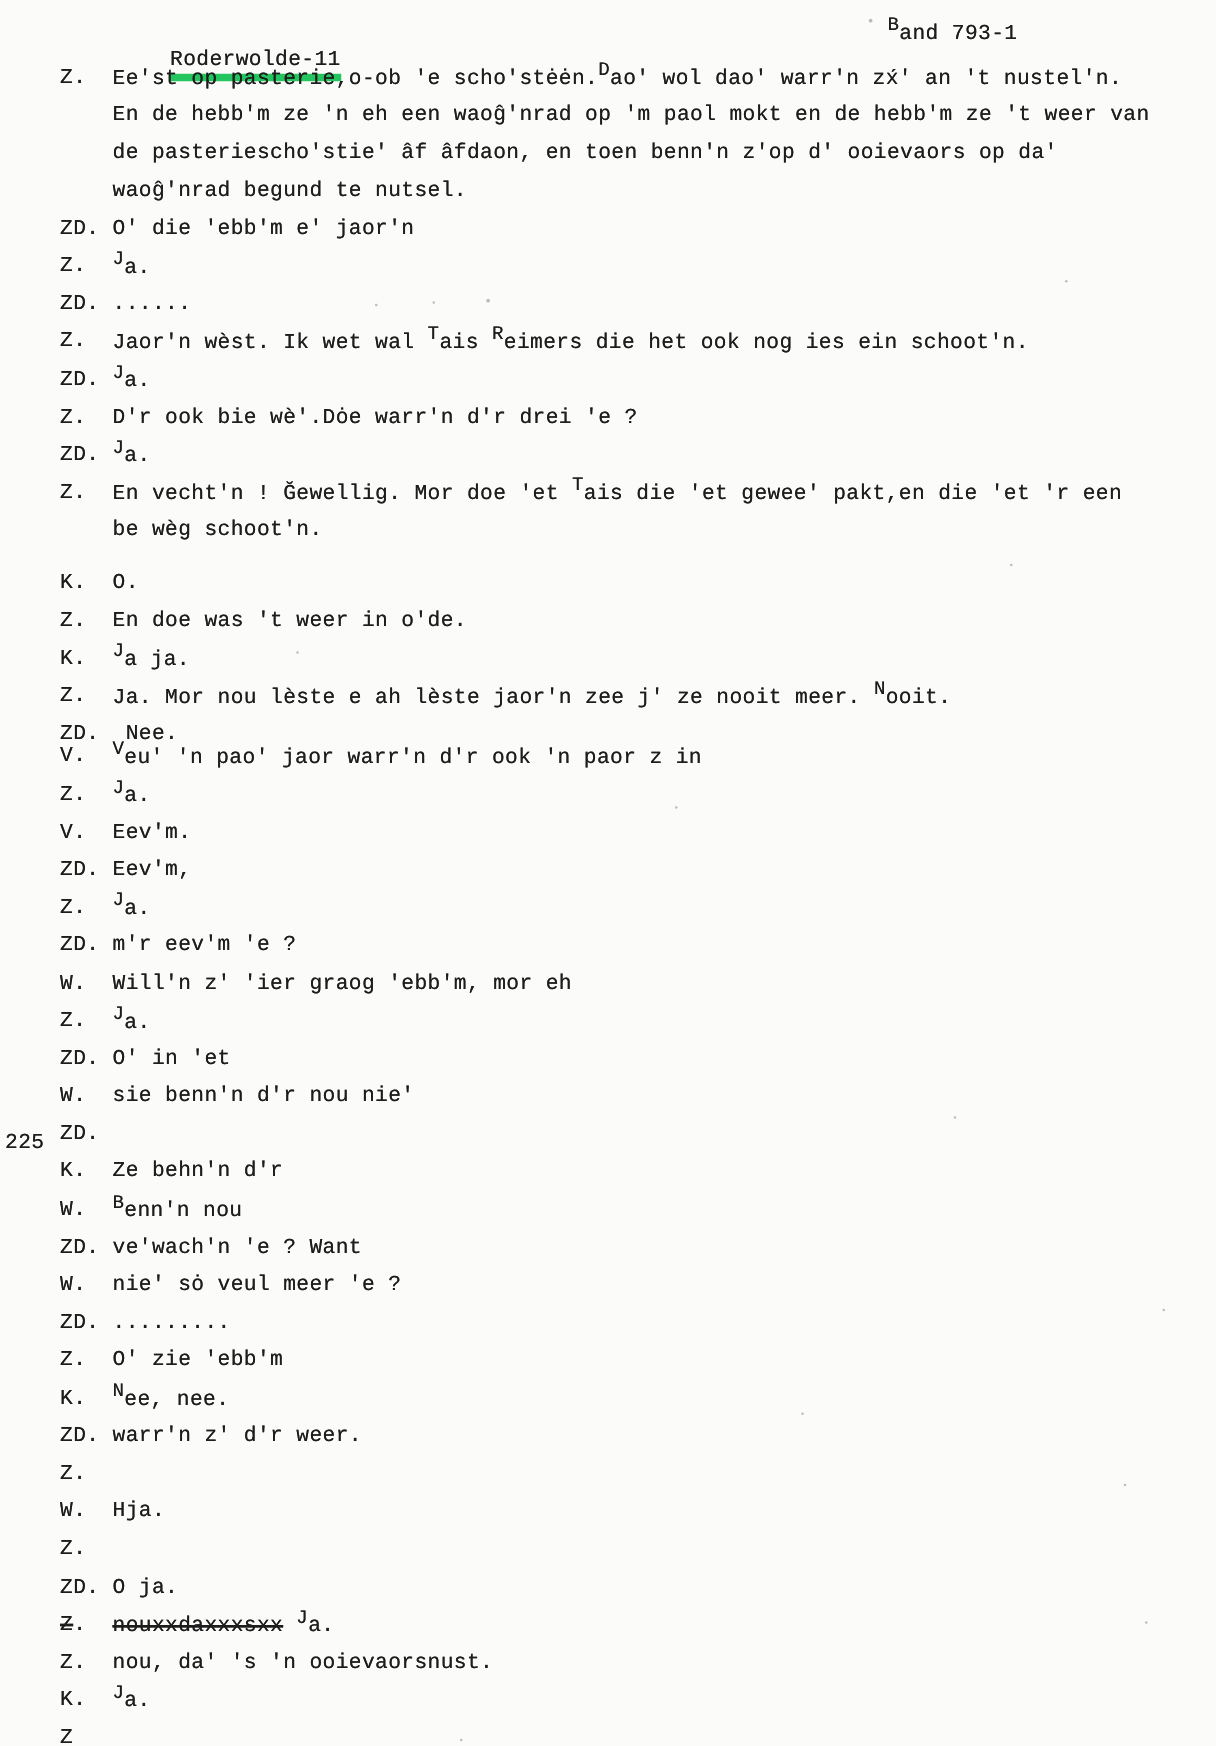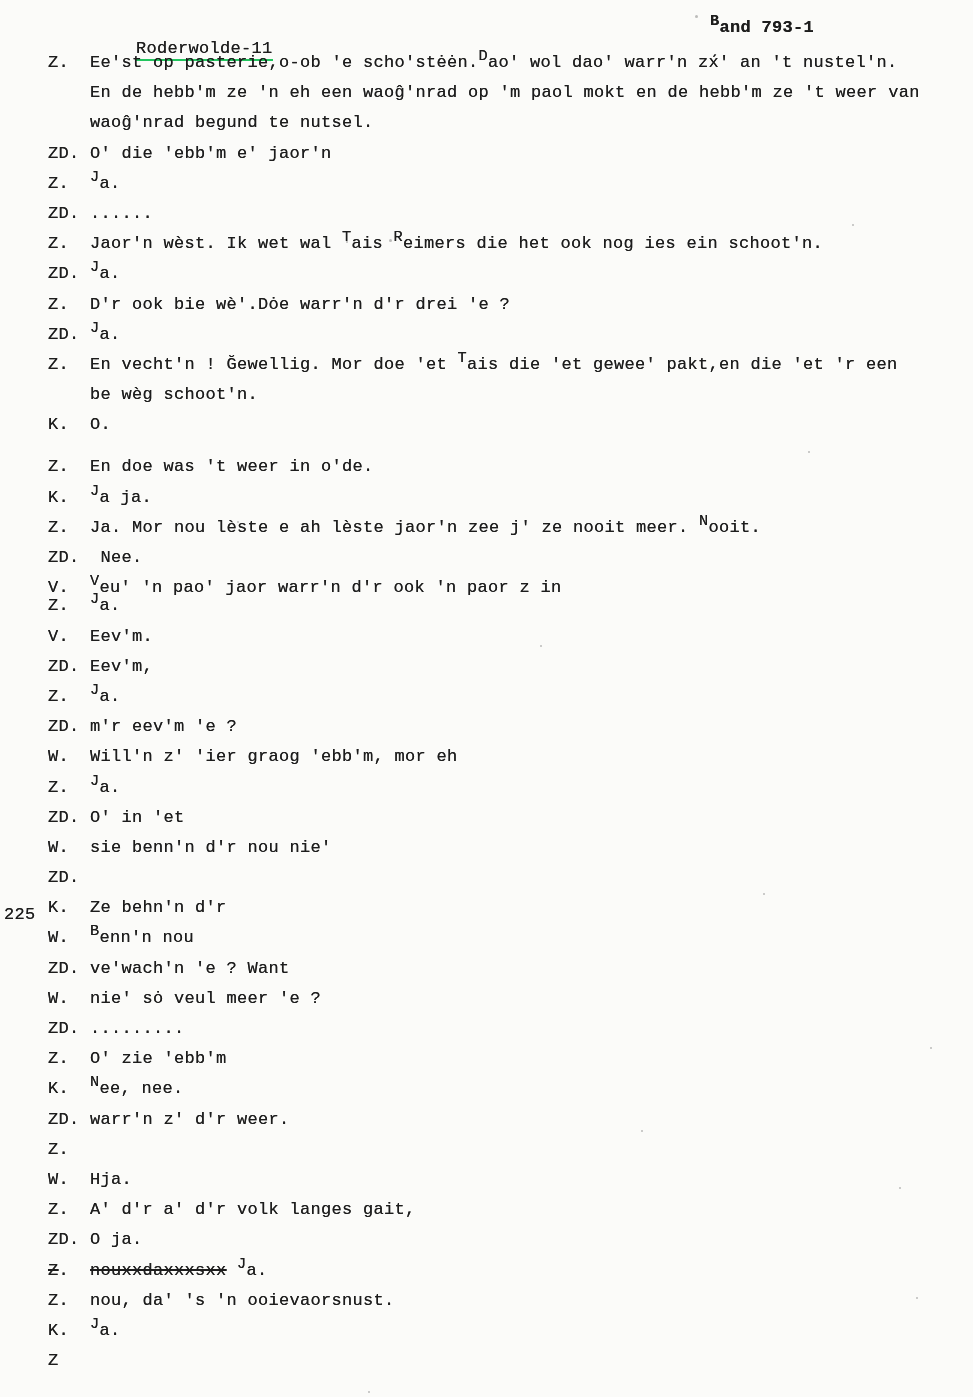--- a/index.html
+++ b/index.html
@@ -8,22 +8,22 @@
     width:973px;height:1397px;
     background:#fbfbf9;
     overflow:hidden;
     font-family:"Liberation Mono","DejaVu Sans Mono",monospace;
     font-size:17px;
     color:#1d1d1d;
     letter-spacing:0.3px;
     text-shadow:0 0 0.5px rgba(25,25,25,0.85);
   }
   .hdr-left{position:absolute;left:94px;top:20px;white-space:pre;}
-  .hdr-left .u{border-bottom:2px solid #22c55e;padding-bottom:1px;}
-  .hdr-right{position:absolute;left:710px;top:18px;white-space:pre;font-weight:bold;}
+  .hdr-left .u{border-bottom:6px solid #22c55e;padding-bottom:1px;}
+  .hdr-right{position:absolute;left:710px;top:18px;white-space:pre;}
   .margin-num{position:absolute;left:4px;top:905px;white-space:pre;}
   .lines{position:absolute;left:48px;top:48px;width:915px;}
   .line{height:30.2px;line-height:30.2px;white-space:pre;display:flex;}
   
   .line:nth-child(n+14):nth-child(-n+18){transform:translateY(12px);}
   .spk{width:42px;flex:none;}
   .txt{flex:none;}
   .up{position:relative;top:-7px;font-size:0.9em;}
   .xx{text-decoration:line-through;text-decoration-thickness:1.5px;}
   .speck{position:absolute;background:#6f6f6f;border-radius:50%;opacity:.45;}
@@ -37,20 +37,21 @@
     <span class="u">Roderwolde-11</span>
   </div>
 
   <div class="hdr-right"><span class="up">B</span>and 793-1</div>
 
   <div class="margin-num">225</div>
 
   <div class="lines" id="lines">
       <div class="line"><span class="spk">Z.</span><span class="txt">Ee'st op pasterie,o-ob 'e scho'stėėn.<span class="up">D</span>ao' wol dao' warr'n zx́' an 't nustel'n.</span></div>
       <div class="line"><span class="spk"></span><span class="txt">En de hebb'm ze 'n eh een waoĝ'nrad op 'm paol mokt en de hebb'm ze 't weer van</span></div>
+      <div class="line"><span class="spk"></span><span class="txt">de pasteriescho'stie' âf âfdaon, en toen benn'n z'op d' ooievaors op da'</span></div>
       <div class="line"><span class="spk"></span><span class="txt">waoĝ'nrad begund te nutsel.</span></div>
       <div class="line"><span class="spk">ZD.</span><span class="txt">O' die 'ebb'm e' jaor'n</span></div>
       <div class="line"><span class="spk">Z.</span><span class="txt"><span class="up">J</span>a.</span></div>
       <div class="line"><span class="spk">ZD.</span><span class="txt">......</span></div>
       <div class="line"><span class="spk">Z.</span><span class="txt">Jaor'n wèst. Ik wet wal <span class="up">T</span>ais <span class="up">R</span>eimers die het ook nog ies ein schoot'n.</span></div>
       <div class="line"><span class="spk">ZD.</span><span class="txt"><span class="up">J</span>a.</span></div>
       <div class="line"><span class="spk">Z.</span><span class="txt">D'r ook bie wè'.Dȯe warr'n d'r drei 'e ?</span></div>
       <div class="line"><span class="spk">ZD.</span><span class="txt"><span class="up">J</span>a.</span></div>
       <div class="line"><span class="spk">Z.</span><span class="txt">En vecht'n ! Ğewellig. Mor doe 'et <span class="up">T</span>ais die 'et gewee' pakt,en die 'et 'r een</span></div>
       <div class="line"><span class="spk"></span><span class="txt">be wèg schoot'n.</span></div>
@@ -73,21 +74,21 @@
       <div class="line"><span class="spk">K.</span><span class="txt">Ze behn'n d'r</span></div>
       <div class="line"><span class="spk">W.</span><span class="txt"><span class="up">B</span>enn'n nou</span></div>
       <div class="line"><span class="spk">ZD.</span><span class="txt">ve'wach'n 'e ? Want</span></div>
       <div class="line"><span class="spk">W.</span><span class="txt">nie' sȯ veul meer 'e ?</span></div>
       <div class="line"><span class="spk">ZD.</span><span class="txt">.........</span></div>
       <div class="line"><span class="spk">Z.</span><span class="txt">O' zie 'ebb'm</span></div>
       <div class="line"><span class="spk">K.</span><span class="txt"><span class="up">N</span>ee, nee.</span></div>
       <div class="line"><span class="spk">ZD.</span><span class="txt">warr'n z' d'r weer.</span></div>
       <div class="line"><span class="spk">Z.</span></div>
       <div class="line"><span class="spk">W.</span><span class="txt">Hja.</span></div>
-      <div class="line"><span class="spk">Z.</span><span class="txt">A' d'r a' d'r volk langes gait,</span></div>
+      <div class="line"><span class="spk">Z.</span></div>
       <div class="line"><span class="spk">ZD.</span><span class="txt">O ja.</span></div>
       <div class="line"><span class="spk"><span class="xx">Z</span>.</span><span class="txt"><span class="xx">nouxxdaxxxsxx</span> <span class="up">J</span>a.</span></div>
       <div class="line"><span class="spk">Z.</span><span class="txt">nou, da' 's 'n ooievaorsnust.</span></div>
       <div class="line"><span class="spk">K.</span><span class="txt"><span class="up">J</span>a.</span></div>
       <div class="line"><span class="spk">Z</span><span class="txt"></span></div>
     </div>
 
   <div id="specks">
       <div class="speck" style="left: 695px; top: 15px; width: 3px; height: 3px;"></div>
       <div class="speck" style="left: 300px; top: 243px; width: 2px; height: 2px;"></div>

